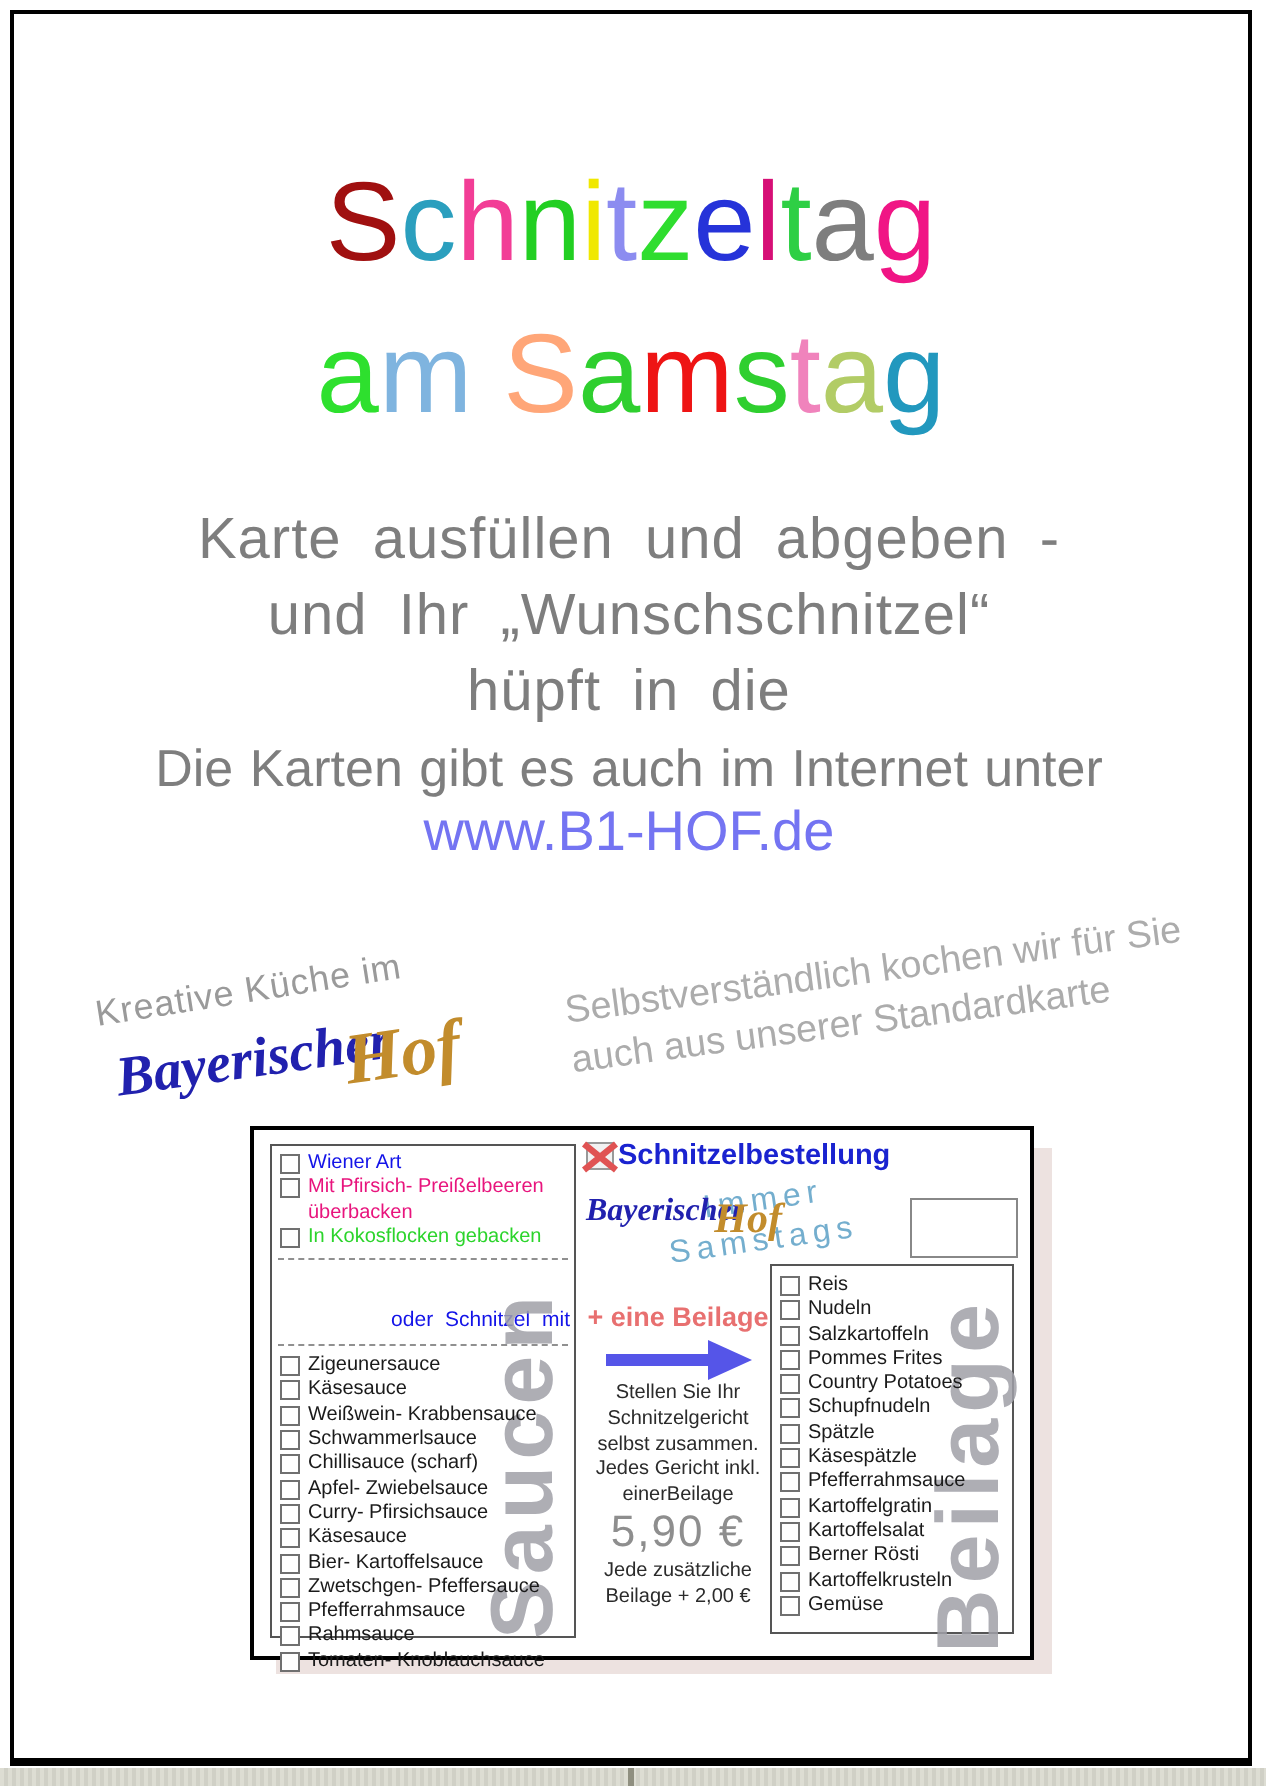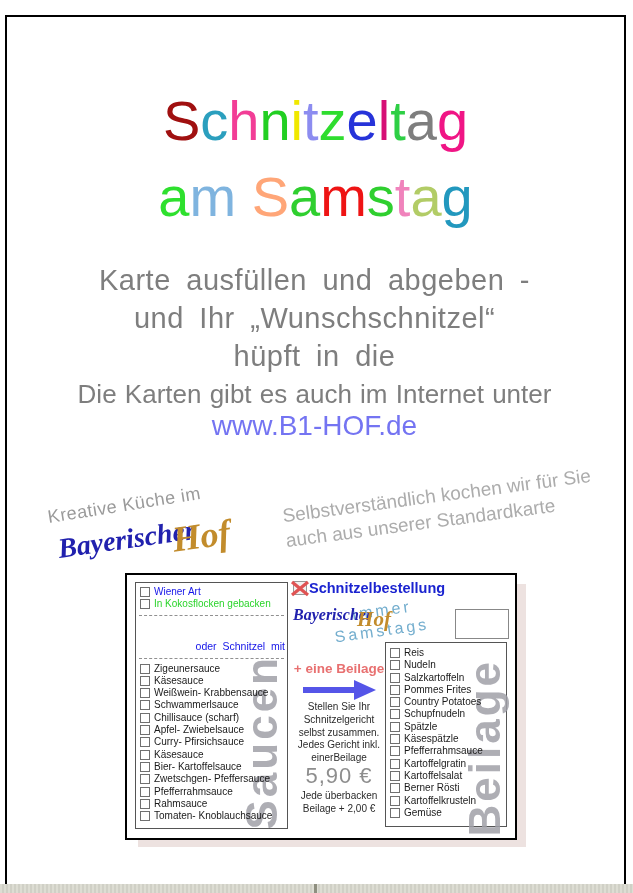--- a/index.html
+++ b/index.html
@@ -1,18 +1,18 @@
 <!DOCTYPE html>
 <html><head>
 <meta charset="utf-8">
 <style>
   html,body{margin:0;padding:0;background:#fff;}
   .screen{position:relative;width:633px;height:893px;background:#fff;overflow:hidden;
           font-family:"Liberation Sans", sans-serif;}
-  .frame{position:absolute;left:5px;top:15px;width:617px;height:872px;
+  .frame{position:absolute;left:5px;top:5px;width:617px;height:872px;
          border:2px solid #000;border-bottom-width:4px;background:#fff;}
   .bottom-strip{position:absolute;left:0;bottom:0;width:633px;height:9px;
     background:repeating-linear-gradient(90deg,#DDDDD3 0 2px,#D0D0C6 2px 4px);}
   .bottom-strip .tick{position:absolute;left:314px;top:0;width:3px;height:9px;background:#8F8F80;}
 
   
   .title{position:absolute;left:0;top:66px;width:617px;text-align:center;
          font-size:56px;line-height:76px;font-weight:400;}
   .title span{white-space:pre;}
 
@@ -113,20 +113,24 @@
 
       <div class="box left-box">
         <div class="watermark wm-saucen">Saucen</div>
         <div>
 
             <div class="check-row">
               <span class="cb"></span>
               <span class="lbl" style="color: rgb(20, 20, 232);">Wiener Art</span>
             </div>
 
+            <div class="check-row">
+              <span class="cb"></span>
+              <span class="lbl" style="color: rgb(232, 20, 125);">Mit Pfirsich- Preißelbeeren überbacken</span>
+            </div>
 
             <div class="check-row">
               <span class="cb"></span>
               <span class="lbl" style="color: rgb(43, 212, 43);">In Kokosflocken gebacken</span>
             </div>
           </div>
         <hr class="dashed">
         <div class="oder">oder Schnitzel  mit</div>
         <hr class="dashed">
         <div>
@@ -227,21 +231,21 @@
 
       <div>Stellen Sie Ihr</div>
           <div>Schnitzelgericht</div>
           <div>selbst zusammen.</div>
           <div>Jedes Gericht inkl.</div>
           <div>einerBeilage</div>
         </div>
       <div class="price">5,90 €</div>
       <div class="extra">
 
-      <div>Jede überbacken</div>
+      <div>Jede zusätzliche</div>
           <div>Beilage + 2,00 €</div>
         </div>
 
       <div class="box right-box">
         <div class="watermark wm-beilage">Beilage</div>
         <div>
 
             <div class="check-row">
               <span class="cb"></span>
               <span class="lbl">Reis</span>

